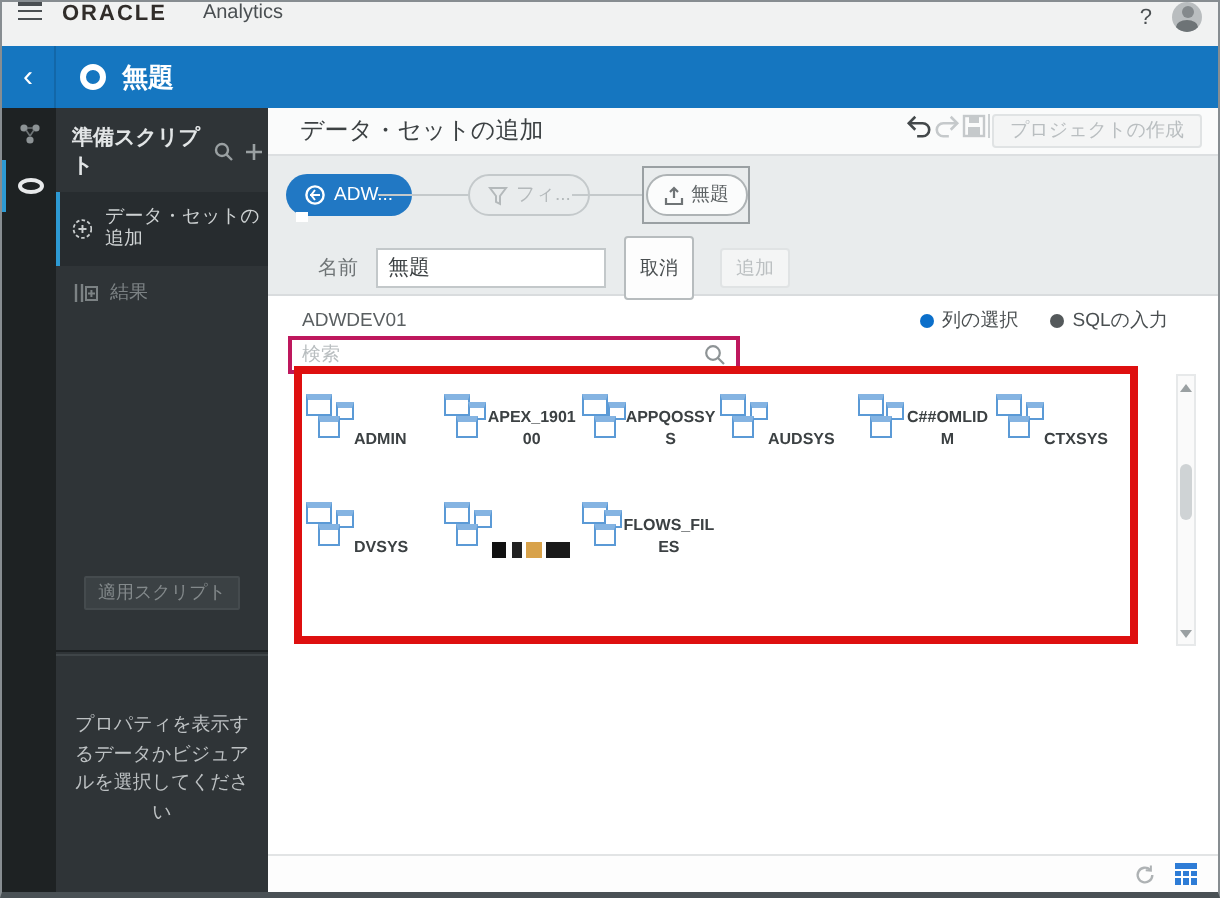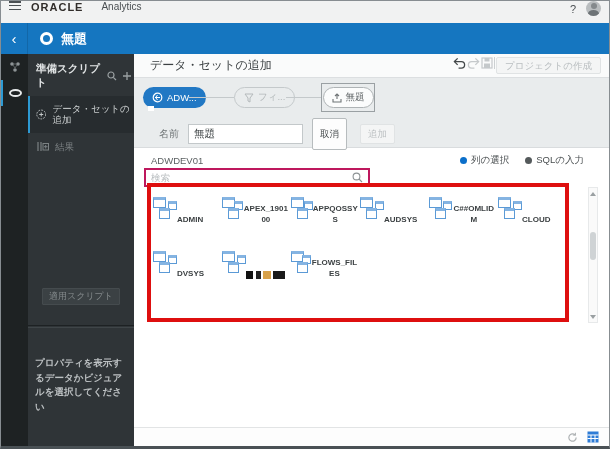--- a/index.html
+++ b/index.html
@@ -34,21 +34,21 @@
   .panel { position:absolute; left:27px; top:53px; bottom:0; width:106px; background:#2f3437; color:#ccd0d1; }
   .panel-header { display:flex; align-items:center; padding:8px 2px 6px 8px; }
   .panel-title { font-size:10.5px; font-weight:bold; color:#e2e5e6; flex:1; }
   .panel-header .hicon { color:#9aa0a2; margin-left:5px; cursor:pointer; display:flex; }
   .side-item { position:relative; display:flex; align-items:center; gap:6px; padding:7px 4px 7px 8px; font-size:9.5px; color:#7c8284; cursor:pointer; }
   .side-item.selected { background:#272c2f; border-left:2px solid #2d9ad3; padding-left:6px; color:#ced2d3; }
   .side-item .label { line-height:1.2; }
   .apply-btn { position:absolute; left:14px; top:234px; width:78px; height:17px; background:#3b4144; border:1px solid #454b4e; color:#83898b; font-size:9px; text-align:center; line-height:15px; border-radius:1px; }
   .panel-divider { position:absolute; left:0; right:0; top:271px; border-top:1px solid #1d2123; }
   .panel-divider::after { content:""; display:block; border-top:1px solid #3f4548; margin-top:1px; }
-  .panel-hint { position:absolute; left:0; right:0; top:302px; padding:0 7px; font-size:9.5px; line-height:1.55; color:#bdc1c3; text-align:left;font-weight:bold; }
+  .panel-hint { position:absolute; left:0; right:0; top:302px; padding:0 7px; font-size:9.5px; line-height:1.55; color:#bdc1c3; text-align:center; }
 
   
   .main { position:absolute; left:133px; top:53px; right:0; bottom:0; background:#fff; }
   .main-header { position:absolute; left:0; right:0; top:0; height:24px; background:#fafbfb; border-bottom:1px solid #dcdfe1; display:flex; align-items:center; padding:0 8px 0 16px; }
   .main-title { font-size:12px; color:#3c4143; flex:1; }
   .toolbar { display:flex; align-items:flex-start; gap:1px; }
   .tb-icon { display:flex; }
   .tb-sep { width:1px; height:12px; background:#ccd0d2; }
   .create-project-btn { height:17px; padding:0 8px; background:#f4f5f5; border:1px solid #e0e3e4; color:#b9bec0; font-size:9.5px; line-height:15px; border-radius:2px; }
 
@@ -306,21 +306,21 @@
             <div class="w w3"></div>
           </div>
         <span class="schema-label">C##OMLIDM</span>
       </div>
       <div class="schema-cell">
         <div class="schema-icon">
             <div class="w w1"></div>
             <div class="w w2"></div>
             <div class="w w3"></div>
           </div>
-        <span class="schema-label">CLOUD</span>
+        <span class="schema-label">CTXSYS</span>
       </div>
       <div class="schema-cell">
         <div class="schema-icon">
             <div class="w w1"></div>
             <div class="w w2"></div>
             <div class="w w3"></div>
           </div>
         <span class="schema-label">DVSYS</span>
       </div>
       <div class="schema-cell">

